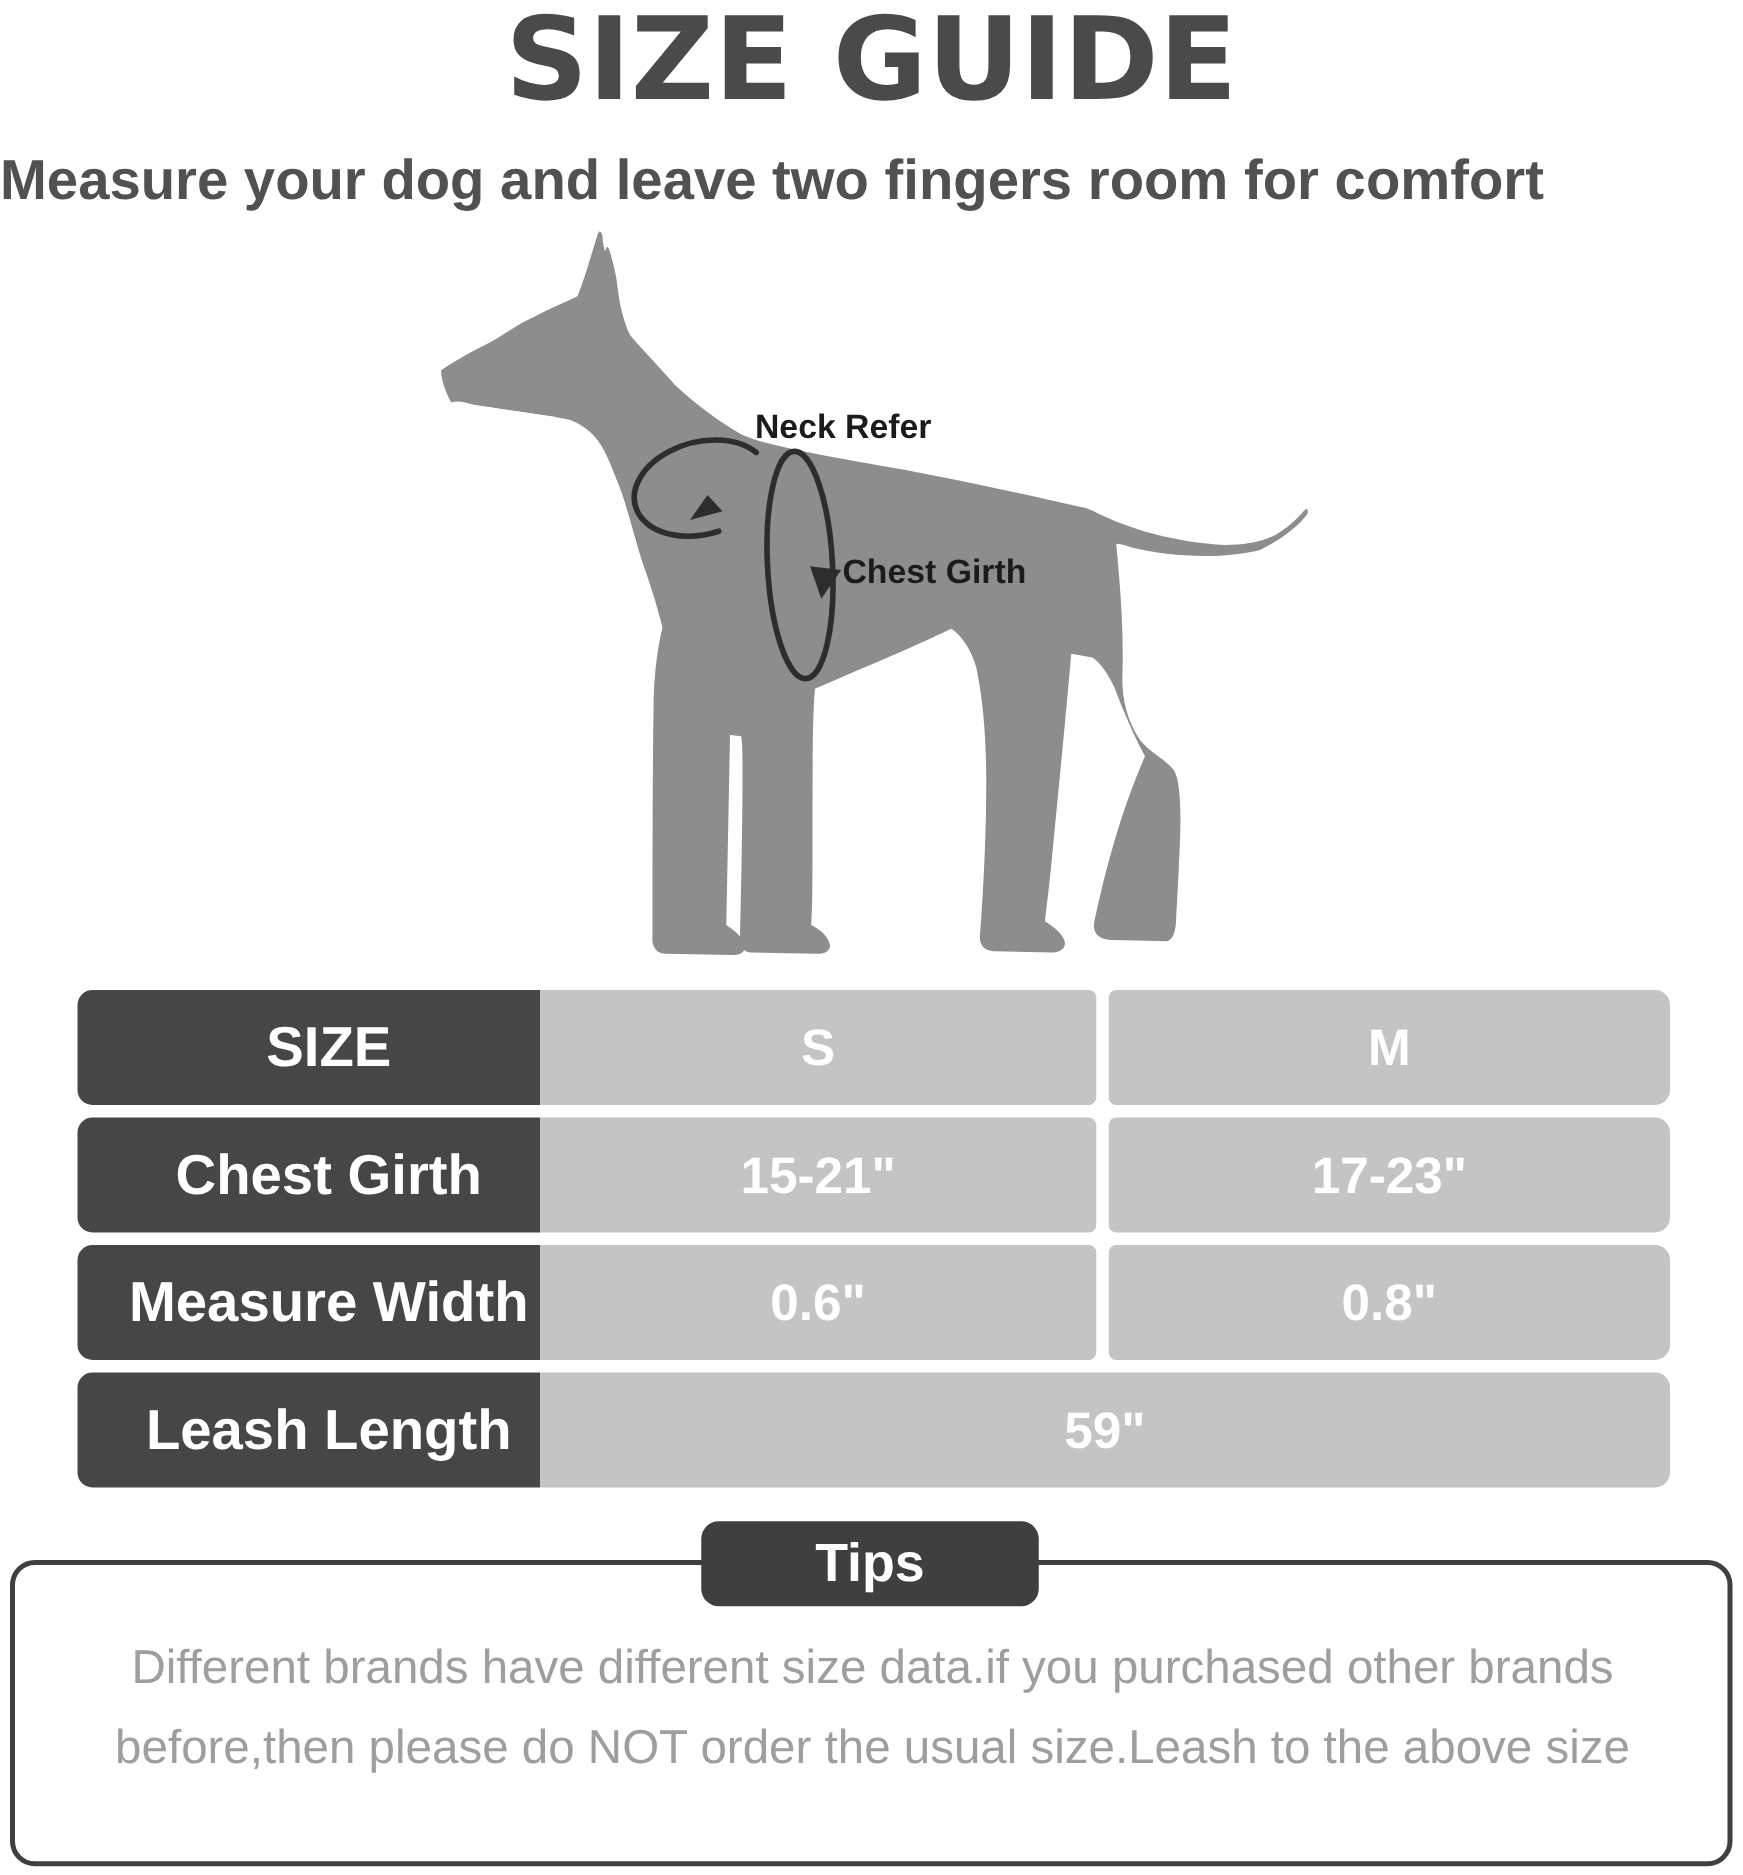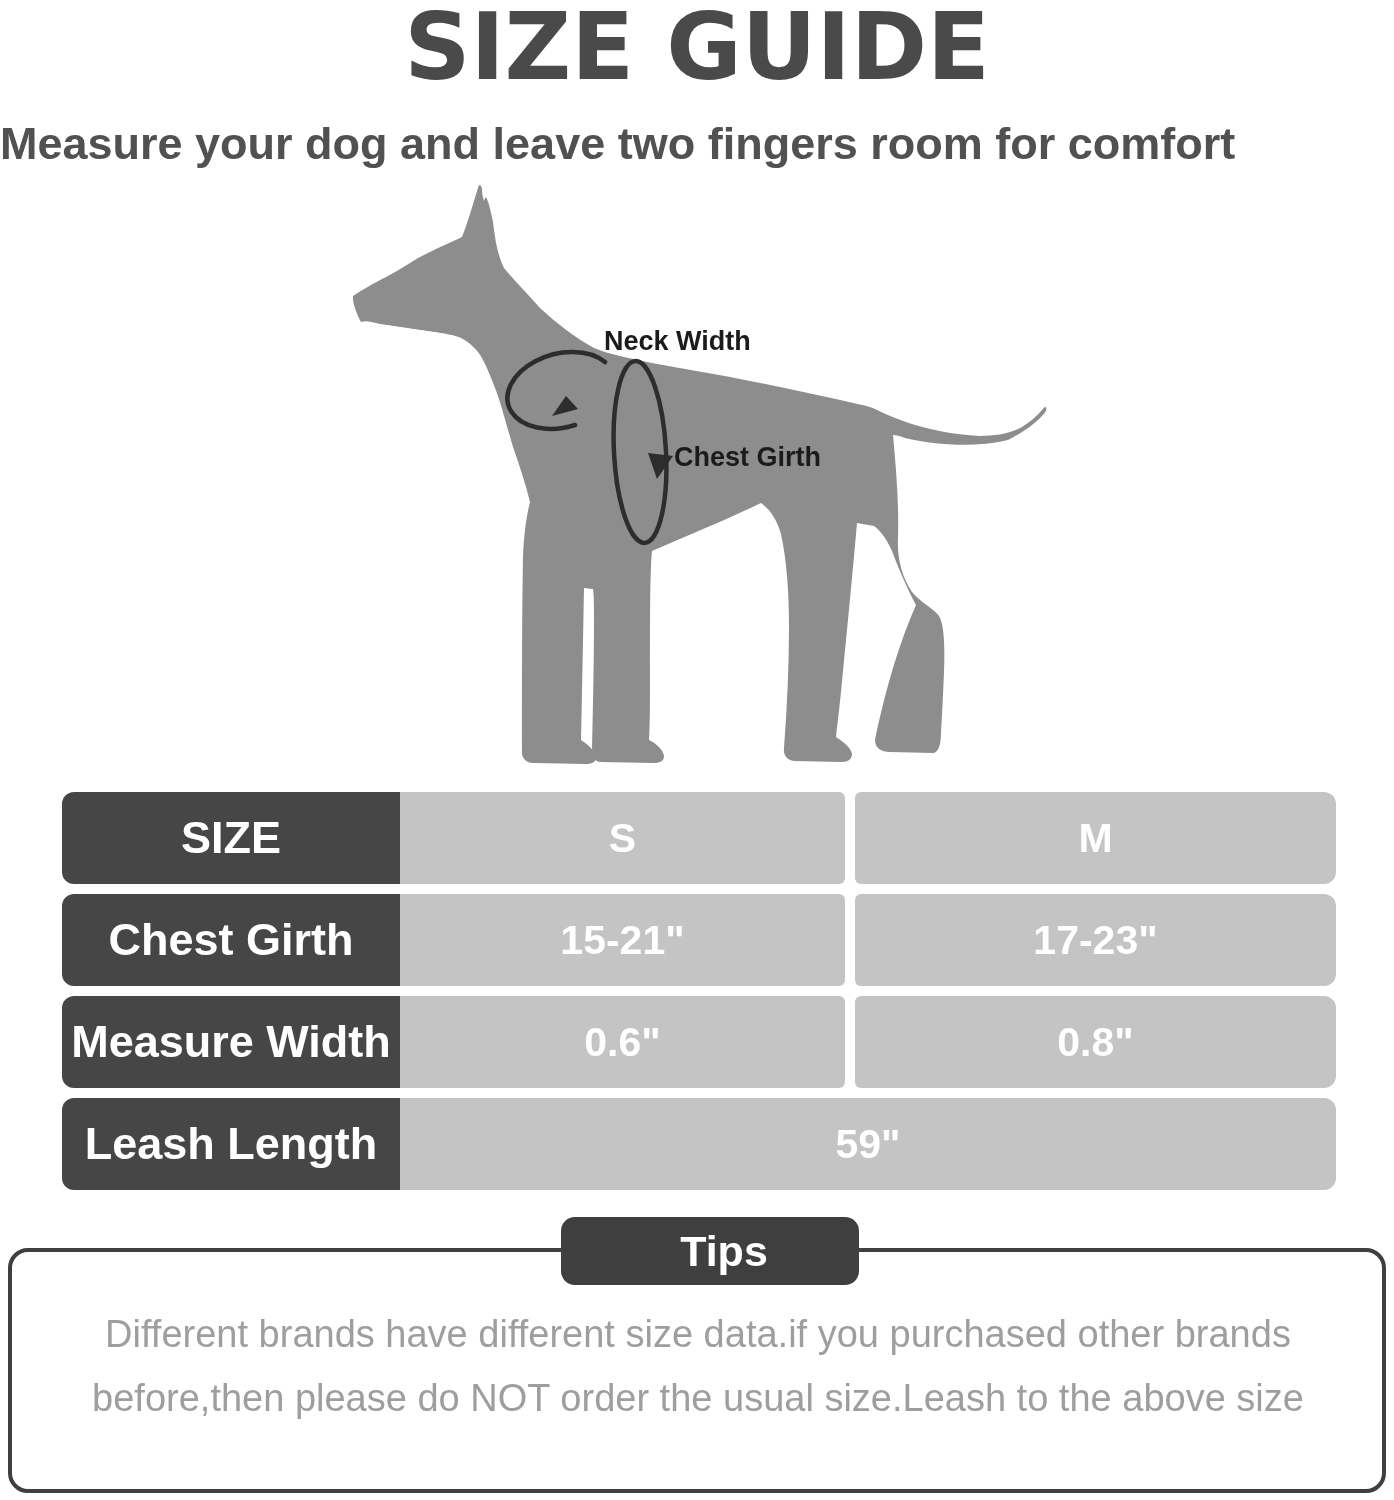--- a/index.html
+++ b/index.html
@@ -26,31 +26,31 @@
   .arrowfill{fill:var(--measure-color,#2d2d2d);}
   .diag-label{
     position:absolute;white-space:nowrap;
     font-size:27px;font-weight:600;color:var(--annotation-color,#1b1b1b);
   }
   .size-table{position:absolute;left:62px;top:792px;width:1274px;}
   .trow{display:flex;height:92px;margin-bottom:10px;}
   .cell{display:flex;align-items:center;justify-content:center;color:#ffffff;}
   .cell.head{
     width:338px;flex:none;background:var(--table-header-bg,#464646);
-    border-radius:12px 0 0 12px;font-weight:bold;font-size:45px;
+    border-radius:12px 0 0 12px;font-weight:bold;font-size:45px;padding-left:32px;
   }
   .cell.val{background:var(--table-cell-bg,#c4c4c4);font-weight:600;font-size:41px;}
   .cell.val.s{width:445px;flex:none;border-radius:0 6px 6px 0;margin-right:10px;}
   .cell.val.m{flex:1;border-radius:6px 12px 12px 6px;}
   .cell.val.span{flex:1;border-radius:0 12px 12px 0;}
   .tips-badge{
     position:absolute;left:561px;top:1217px;width:270px;height:68px;z-index:2;
     background:var(--tips-bg,#3f3f3f);border-radius:14px;
     display:flex;align-items:center;justify-content:center;
-    color:#ffffff;font-weight:bold;font-size:43px;padding-left:28px;
+    color:#ffffff;font-weight:bold;font-size:43px;
   }
   .tips-box{
     position:absolute;left:8px;top:1248px;width:1378px;height:245px;z-index:1;
     border:4px solid var(--tips-border,#3f3f3f);border-radius:20px;
     box-sizing:border-box;padding:50px 24px 0 26px;
   }
   .tips-line{
     white-space:nowrap;font-size:38px;line-height:64px;font-weight:500;
     color:var(--tips-text,#9e9e9e);
     text-align:center;
@@ -137,21 +137,21 @@
       C 372,322 366,320 361,322
       C 357,315 354,306 353,300
       Z"></path>
     <polygon class="mouth" points="365,322 448,334 372,331"></polygon>
     <path class="measure" d="M 605,362 A 55 37 -15 1 0 575,425" stroke-width="4"></path>
     <polygon class="arrowfill" points="552,416 566,396 578,409"></polygon>
     <ellipse class="measure" cx="640" cy="452" rx="26" ry="91" transform="rotate(-3 640 452)"></ellipse>
     <polygon class="arrowfill" points="648,453 673,456 657,479"></polygon>
   </svg>
 
-  <span class="diag-label" style="left:604px;top:326px">Neck Width</span>
+  <span class="diag-label" style="left:604px;top:326px">Neck Refer</span>
   <span class="diag-label" style="left:674px;top:442px">Chest Girth</span>
 
   <div class="size-table">
     <div class="trow">
       <div class="cell head">SIZE</div>
       <div class="cell val s">S</div>
       <div class="cell val m">M</div>
     </div>
     <div class="trow">
       <div class="cell head">Chest Girth</div>

